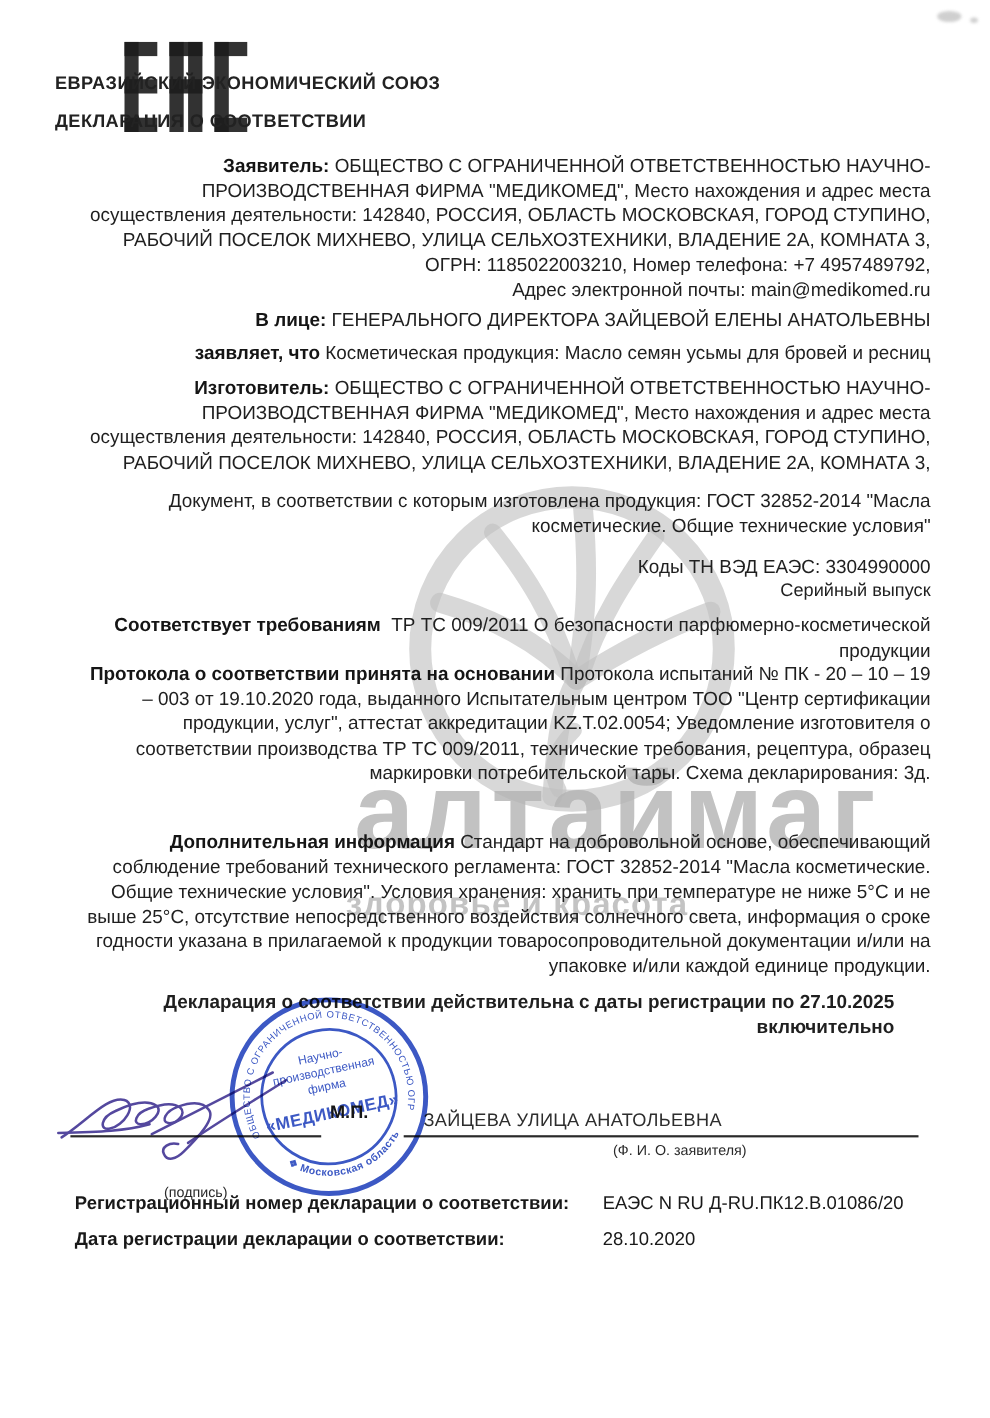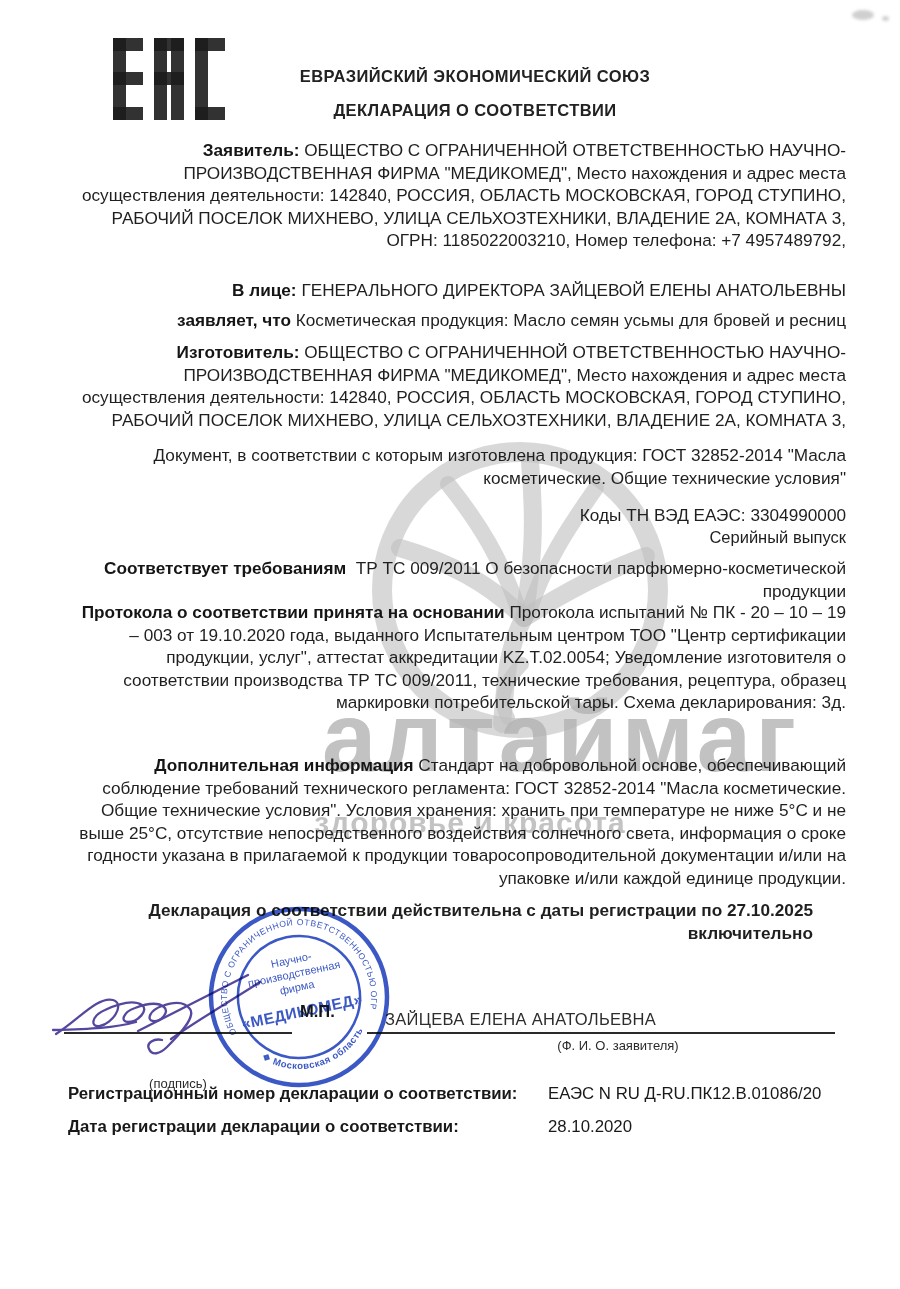--- a/index.html
+++ b/index.html
@@ -5,21 +5,21 @@
   html,body{margin:0;padding:0;}
   body{
     width:900px;height:1289px;position:relative;overflow:hidden;
     background:#ffffff;
     font-family:"Liberation Sans", sans-serif;
     color:#1e1e1e;
   }
   
   .title{
     position:absolute;left:0;width:900px;box-sizing:border-box;
-    padding-left:50px;text-align:center;
+    padding-left:50px;text-align:left;
     font-weight:bold;font-size:16.5px;letter-spacing:.4px;color:#222;
   }
   
   .para{
     position:absolute;left:68px;width:778px;margin:0;
     font-size:17.2px;line-height:22.6px;color:#1f1f1f;text-align:right;
   }
   .para b{color:#151515;}
   .blockline{display:block;}
   
@@ -87,20 +87,21 @@
   </g>
 </svg>
 
 <div class="textlayer">
   <div class="title" style="top:67px">ЕВРАЗИЙСКИЙ ЭКОНОМИЧЕСКИЙ СОЮЗ</div>
   <div class="title" style="top:101px">ДЕКЛАРАЦИЯ О СООТВЕТСТВИИ</div>
 
   <p class="para" style="top:139px">
     <b>Заявитель:</b>
     <span>ОБЩЕСТВО С ОГРАНИЧЕННОЙ ОТВЕТСТВЕННОСТЬЮ НАУЧНО-ПРОИЗВОДСТВЕННАЯ ФИРМА "МЕДИКОМЕД", Место нахождения и адрес места осуществления деятельности: 142840, РОССИЯ, ОБЛАСТЬ МОСКОВСКАЯ, ГОРОД СТУПИНО, РАБОЧИЙ ПОСЕЛОК МИХНЕВО, УЛИЦА СЕЛЬХОЗТЕХНИКИ, ВЛАДЕНИЕ 2А, КОМНАТА 3, ОГРН: 1185022003210, Номер телефона: +7 4957489792,</span>
+    <span class="blockline">Адрес электронной почты: main@medikomed.ru</span>
   </p>
 
   <p class="para" style="top:279px">
     <b>В лице:</b>
     <span>ГЕНЕРАЛЬНОГО ДИРЕКТОРА  ЗАЙЦЕВОЙ  ЕЛЕНЫ  АНАТОЛЬЕВНЫ</span>
   </p>
 
   <p class="para" style="top:309px">
     <b>заявляет, что</b>
     <span>Косметическая продукция: Масло семян усьмы для бровей и ресниц</span>
@@ -172,21 +173,21 @@
     <text x="94" y="88" text-anchor="middle" font-size="11">фирма</text>
     <text x="94" y="114" text-anchor="middle" font-size="15.5" font-weight="bold" letter-spacing="0.4">«МЕДИКОМЕД»</text>
   </g>
 </svg>
 
 <div class="mp" style="left:300px;top:1002px">М.П.</div>
 
 <div class="sig-line" style="left:64px;top:1032px;width:228px"></div>
 <div class="caption" style="left:64px;top:1076px;width:228px;text-align:center">(подпись)</div>
 
-<div class="signer-name" style="left:385px;top:1010px">ЗАЙЦЕВА ЕЛЕНА АНАТОЛЬЕВНА</div>
+<div class="signer-name" style="left:385px;top:1010px">ЗАЙЦЕВА УЛИЦА АНАТОЛЬЕВНА</div>
 <div class="sig-line" style="left:367px;top:1032px;width:468px"></div>
 <div class="caption" style="left:384px;top:1038px;width:468px;text-align:center">(Ф. И. О. заявителя)</div>
 
 <div class="reg-label" style="top:1084px">Регистрационный номер декларации о соответствии:</div>
 <div class="reg-value" style="top:1084px">ЕАЭС N RU Д-RU.ПК12.В.01086/20</div>
 
 <div class="reg-label" style="top:1117px">Дата регистрации декларации о соответствии:</div>
 <div class="reg-value" style="top:1117px">28.10.2020</div>
 
 </body></html>

